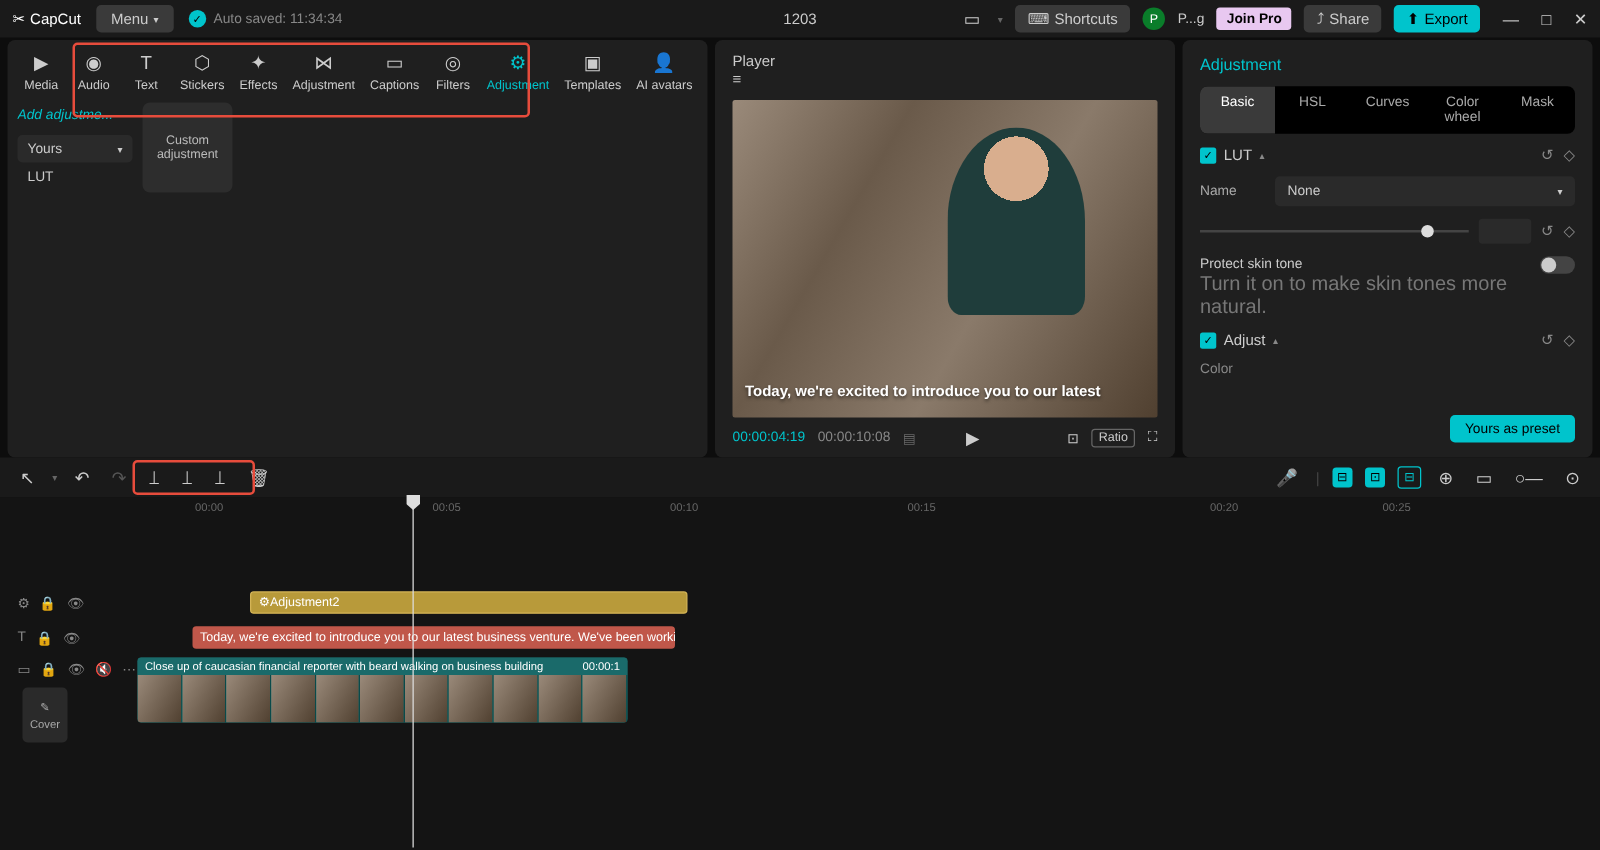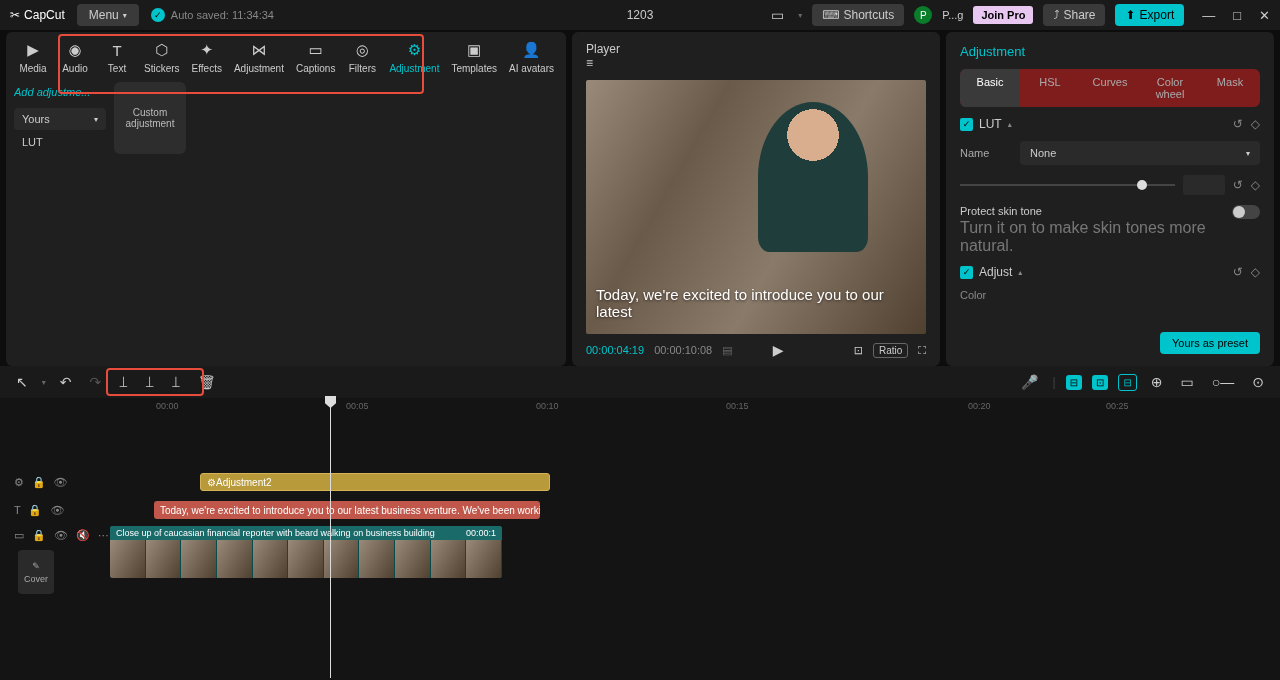--- a/index.html
+++ b/index.html
@@ -26,31 +26,31 @@
 .red-box1 { position: absolute; border: 2px solid #e74c3c; border-radius: 4px; left: 52px; top: 2px; width: 366px; height: 60px; pointer-events: none; }
 .left-body { display: flex; flex: 1; padding: 0 8px 8px 8px; gap: 8px; }
 .left-side { width: 92px; }
 .side-link { color: #00c4cc; font-size: 11px; padding: 4px 0; white-space: nowrap; overflow: hidden; text-overflow: ellipsis; font-style: italic; }
 .side-sel { background: #2a2a2a; padding: 5px 8px; border-radius: 4px; margin-top: 6px; font-size: 11px; display: flex; justify-content: space-between; align-items: center; }
 .side-item { padding: 6px 8px; font-size: 11px; }
 .thumb-card { width: 72px; height: 72px; background: #2d2d2d; border-radius: 6px; display: flex; flex-direction: column; align-items: center; justify-content: center; font-size: 10px; color: #bbb; text-align: center; padding: 6px; }
 .center-panel { width: 368px; background: #1f1f1f; border-radius: 6px; display: flex; flex-direction: column; }
 .player-head { display: flex; justify-content: space-between; padding: 10px 14px; font-size: 12px; color: #ccc; flex-direction: column; }
 .player-video { flex: 1; margin: 0 14px; position: relative; background: linear-gradient(120deg,#9a8a7a 0%,#6a5a4a 30%,#8a7a6a 60%,#504030 100%); border-radius: 2px; display: flex; align-items: flex-end; overflow: hidden; }
-.subtitle { color: #fff; font-size: 15px; padding: 10px 10px 14px 10px; font-weight: 400; text-shadow: 0 1px 3px rgba(0,0,0,0.6); }
+.subtitle { color: #fff; font-size: 12px; padding: 10px 10px 14px 10px; font-weight: 700; text-shadow: 0 1px 3px rgba(0,0,0,0.6); text-align: center; }
 .person { position: absolute; right: 58px; top: 22px; width: 110px; height: 150px; background: radial-gradient(circle at 50% 22%,#d9ae8e 0%,#d9ae8e 20%,transparent 20%),linear-gradient(#1f3d3b,#1f3d3b); border-radius: 50% 50% 10% 10%; }
 .player-ctrl { display: flex; align-items: center; padding: 8px 14px; gap: 10px; font-size: 11px; }
 .time-cur { color: #00c4cc; }
 .time-dur { color: #888; }
 .play-icon { margin: 0 auto; color: #ccc; font-size: 14px; }
 .pc-right { margin-left: auto; display: flex; gap: 10px; align-items: center; }
 .ratio-box { border: 1px solid #666; padding: 1px 5px; border-radius: 3px; font-size: 10px; }
 .right-panel { flex: 1; background: #1f1f1f; border-radius: 6px; padding: 12px 14px; display: flex; flex-direction: column; gap: 10px; }
 .rp-title { color: #00c4cc; font-size: 13px; }
-.tabs { display: flex; background: #7f1d1d; border-radius: 6px; overflow: hidden; }
+.tabs { display: flex; background: #000000; border-radius: 6px; overflow: hidden; }
 .tab { flex: 1; text-align: center; padding: 7px 4px; font-size: 11px; color: #aaa; }
 .tab.active { background: #3a3a3a; color: #fff; }
 .section { display: flex; align-items: center; gap: 6px; font-size: 12px; }
 .chk { width: 13px; height: 13px; background: #00c4cc; border-radius: 2px; display: flex; align-items: center; justify-content: center; font-size: 9px; color: #000; }
 .sec-icons { margin-left: auto; display: flex; gap: 8px; color: #888; font-size: 12px; }
 .row { display: flex; align-items: center; gap: 10px; font-size: 11px; }
 .row label { width: 50px; color: #aaa; }
 .sel { flex: 1; background: #2a2a2a; padding: 6px 10px; border-radius: 4px; display: flex; justify-content: space-between; align-items: center; font-size: 11px; }
 .slider-row { display: flex; align-items: center; gap: 8px; }
 .slider-track { flex: 1; height: 2px; background: #444; position: relative; }

